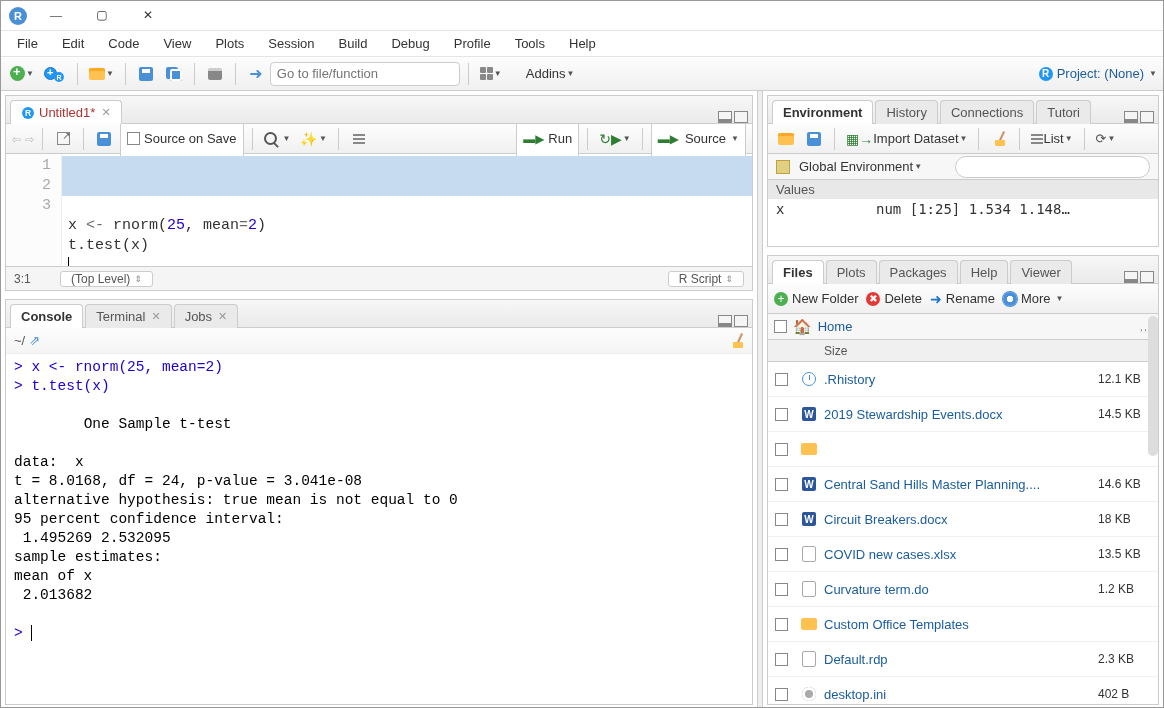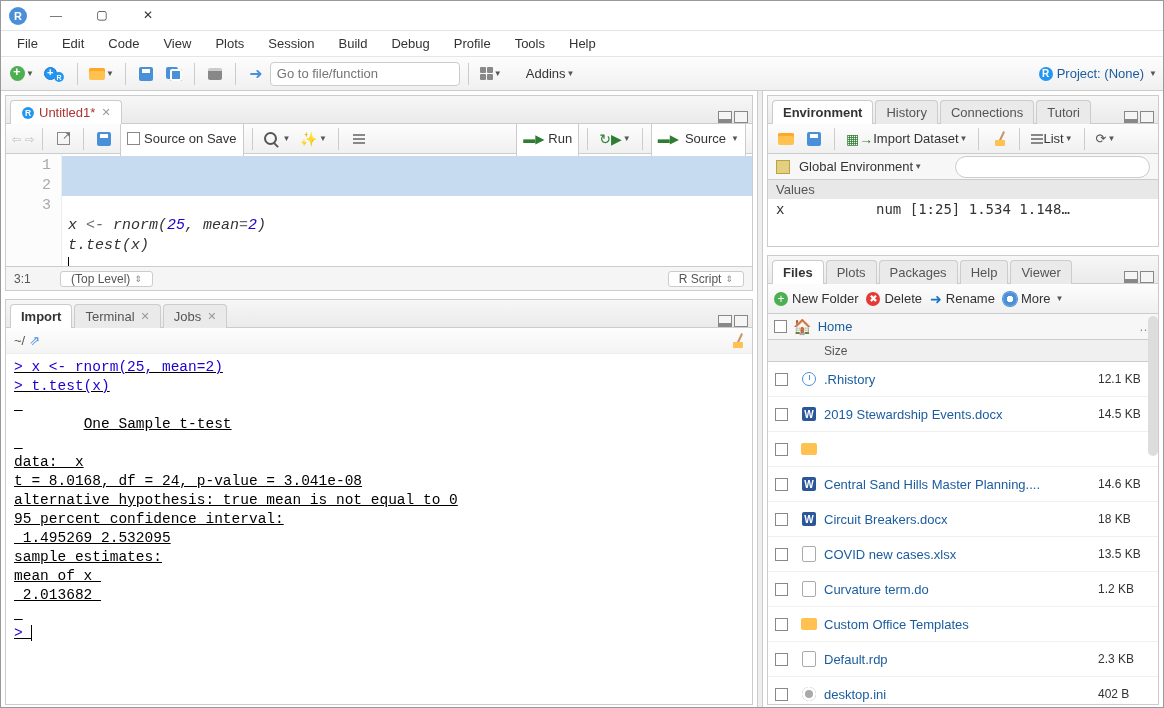--- a/index.html
+++ b/index.html
@@ -54,34 +54,34 @@
 .ic-list-lines { display: inline-flex; flex-direction: column; gap: 2px; }
 .ic-list-lines span { display: block; width: 12px; height: 2px; background: #888; }
 .ic-run { color: #2e7d32; font-size: 12px; }
 .ic-reload { color: #2e7d32; font-size: 14px; }
 .ic-src-arrow { color: #2e7d32; font-size: 12px; margin-right: 2px; }
 .nav-arrow { font-family: monospace; font-size: 15px; color: #bbb; }
 .ic-popout { width: 13px; height: 13px; border: 1px solid #888; position: relative; }
 .ic-popout::after { content: "↗"; position: absolute; font-size: 10px; top: -3px; right: -2px; color: #555; }
 .editor-area { flex: 1; display: flex; font-family: Consolas, "Courier New", monospace; font-size: 15px; line-height: 20px; overflow: hidden; }
 .line-gutter { width: 56px; text-align: right; color: #aaa; padding: 2px 10px 2px 0; background: #fcfcfc; border-right: 1px solid #eee; }
-.code-body { flex: 1; padding: 2px 6px; position: relative; white-space: pre; font-style: italic; }
+.code-body { flex: 1; padding: 2px 6px; position: relative; white-space: pre; }
 .code-line { height: 20px; }
 .sel-lines-bg { position: absolute; top: 2px; left: 0; right: 0; height: 40px; background: #c6dbef; z-index: 0; }
 .code-body .code-content { position: relative; z-index: 1; }
 .cursor-caret { display: inline-block; width: 1px; height: 16px; background: #000; vertical-align: middle; }
 .tk-op { color: #6a6a6a; }
 .tk-num { color: #1c00cf; }
 .statusbar { height: 24px; display: flex; align-items: center; border-top: 1px solid #ccc; background: #f5f5f5; font-size: 12px; color: #555; padding: 0 8px; }
 .statusbar .sel { padding: 0 10px; border: 1px solid #ccc; border-radius: 3px; background: #fff; display: inline-flex; align-items: center; gap: 4px; }
 .console-tb { height: 26px; display: flex; align-items: center; padding: 0 8px; gap: 4px; background: linear-gradient(#fdfdfd,#f4f4f4); border-bottom: 1px solid #eee; font-size: 13px; color: #555; }
 .ic-broom { width: 14px; height: 14px; position: relative; }
 .ic-broom::before { content: ""; position: absolute; width: 2px; height: 10px; background: #c89664; transform: rotate(25deg); left: 9px; top: -1px; }
 .ic-broom::after { content: ""; position: absolute; width: 10px; height: 6px; background: #ffc14f; border-radius: 1px; bottom: 0; left: 3px; }
-.console-body { flex: 1; padding: 4px 8px; font-family: Consolas, "Courier New", monospace; font-size: 14.5px; line-height: 19px; white-space: pre; overflow: hidden; color: #000; text-decoration: underline; }
+.console-body { flex: 1; padding: 4px 8px; font-family: Consolas, "Courier New", monospace; font-size: 14.5px; line-height: 19px; white-space: pre; overflow: hidden; color: #000; }
 .console-body .prompt { color: #1c00cf; }
 .env-tb { height: 30px; display: flex; align-items: center; padding: 0 6px; gap: 4px; border-bottom: 1px solid #ccc; background: linear-gradient(#fdfdfd,#f0f0f0); font-size: 13px; }
 .ic-import { font-size: 14px; color: #2e7d32; }
 .env-search { flex: 0 0 120px; height: 22px; border: 1px solid #ccc; border-radius: 11px; background: #fff; padding: 0 8px; }
 .env-scope { height: 26px; display: flex; align-items: center; padding: 0 8px; gap: 6px; border-bottom: 1px solid #ccc; background: #f7f7f7; font-size: 13px; }
 .ic-cube { width: 14px; height: 14px; background: #e0d080; border: 1px solid #c0a040; transform: rotate(0deg); }
 .env-body { flex: 1; overflow: hidden; font-size: 13px; }
 .env-header { background: #e8e8e8; color: #555; padding: 2px 8px; font-size: 13px; }
 .env-row { display: flex; padding: 2px 8px; font-family: Consolas, monospace; font-size: 14px; }
 .env-row .var { width: 100px; }
@@ -276,21 +276,21 @@
         <span class="sel">
             <span>R Script</span> 
             <span style="font-size:9px;color:#888;">⇕</span>
           </span>
       </div>
     </div>
 
     <div class="pane" style="flex:1;">
       <div class="tabbar">
         <div class="tab">
-            <b>Import</b>
+            <b>Console</b>
           </div>
         <div class="tab inactive">
             <span>Terminal</span> 
             <span class="close-x">✕</span>
           </div>
         <div class="tab inactive">
             <span>Jobs</span> 
             <span class="close-x">✕</span>
           </div>
         <div class="pane-ctrl">

